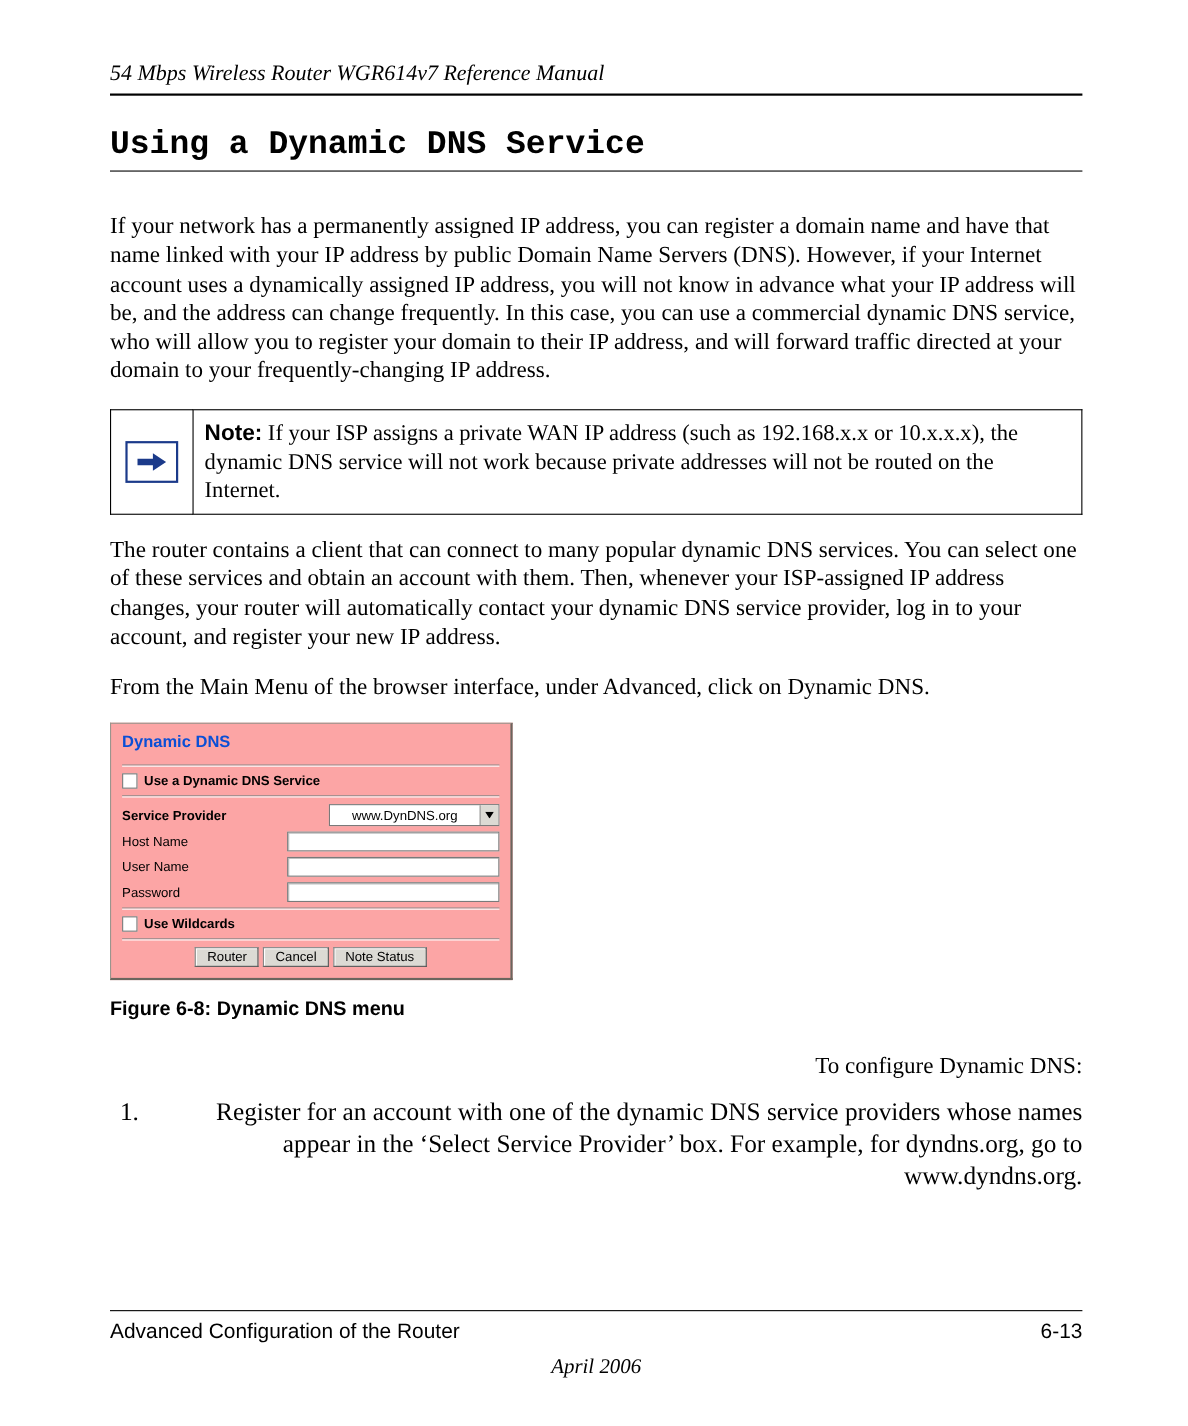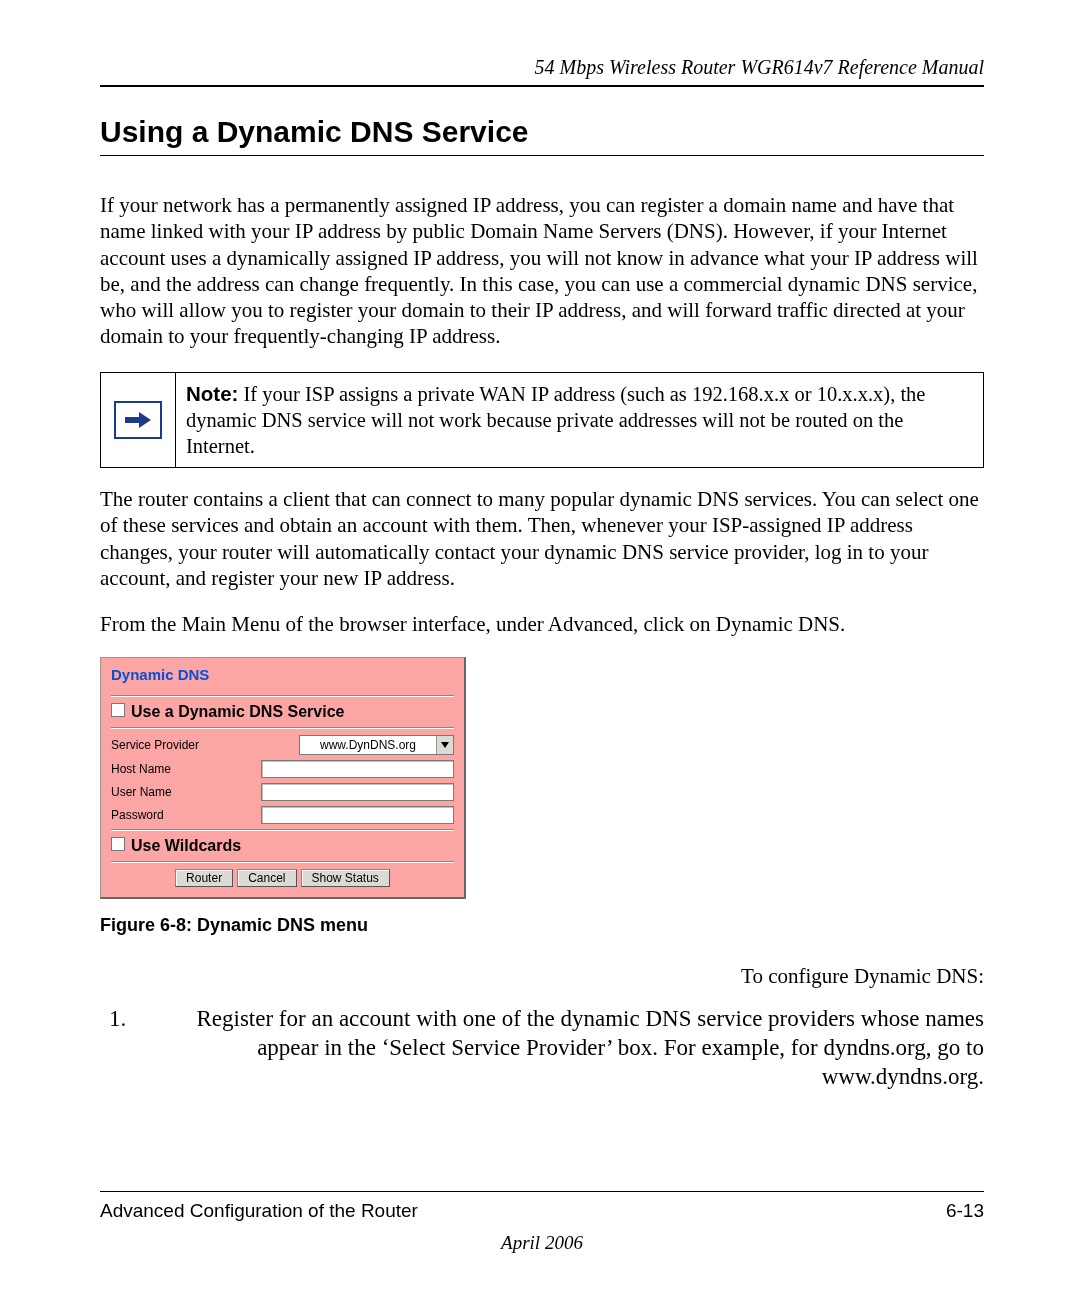--- a/index.html
+++ b/index.html
@@ -16,30 +16,29 @@
   }
   .page {
     padding: 56px 96px 40px 100px;
     box-sizing: border-box;
     height: 100%;
     position: relative;
   }
   .running-header {
     font-style: italic;
     font-size: 20px;
-    text-align: right;
     margin-bottom: 6px;
   }
   .hr-top {
     border: none;
     border-top: 2px solid #000;
     margin: 0 0 28px 0;
   }
   h1.section-title {
-    font-family: Liberation Sans, sans-serif;
+    font-family: Liberation Mono, monospace;
     font-weight: bold;
     font-size: 30px;
     margin: 0 0 6px 0;
   }
   .title-rule {
     border: none;
     border-top: 1.5px solid #000;
     margin: 0 0 36px 0;
   }
   p.body {
@@ -96,42 +95,42 @@
     font-size: 15px;
     padding: 2px 0 12px 0;
   }
   .panel-sep {
     border: none;
     border-top: 1px solid #888;
     border-bottom: 1px solid #fff;
     margin: 0 0 6px 0;
   }
   .chk-row {
-    font-size: 16px;
+    font-size: 12px;
     font-weight: bold;
     display: flex;
     align-items: flex-start;
     gap: 6px;
     margin: 4px 0 6px 0;
   }
   .chk {
     width: 12px;
     height: 12px;
     border: 1px solid #777;
     background: #fff;
     display: inline-block;
   }
   .form-row {
     display: flex;
     align-items: center;
     font-size: 12px;
     margin: 5px 0;
   }
   .form-row .lbl { flex: 0 0 150px; }
-  .form-row .lbl.bold { font-weight: normal; }
+  .form-row .lbl.bold { font-weight: bold; }
   .faux-input {
     flex: 1;
     height: 18px;
     background: #fff;
     border: 1px solid #7a7a7a;
     box-shadow: inset 1px 1px 0 #bfbfbf;
     box-sizing: border-box;
   }
   .faux-select {
     flex: 0 0 134px;
@@ -287,21 +286,21 @@
       <hr class="panel-sep">
       <div class="chk-row">
         <span class="chk"></span>
         <span>Use Wildcards</span>
       </div>
       <hr class="panel-sep">
 
       <div class="btn-row">
         <div class="faux-btn">Router</div>
         <div class="faux-btn">Cancel</div>
-        <div class="faux-btn">Show Status</div>
+        <div class="faux-btn">Note Status</div>
       </div>
     </div>
 
     <div class="figure-caption">Figure 6-8:  Dynamic DNS menu</div>
   </div>
 
   <p class="lead-in">To configure Dynamic DNS:</p>
   <ol class="steps">
     <li>Register for an account with one of the dynamic DNS service providers whose names appear in the ‘Select Service Provider’ box. For example, for dyndns.org, go to www.dyndns.org.</li>
   </ol>

